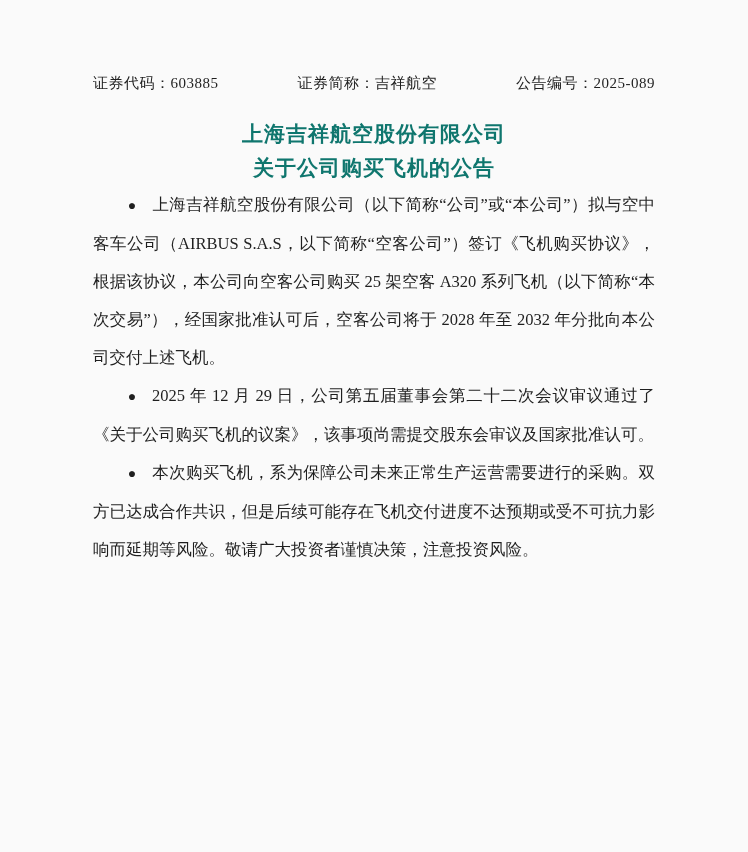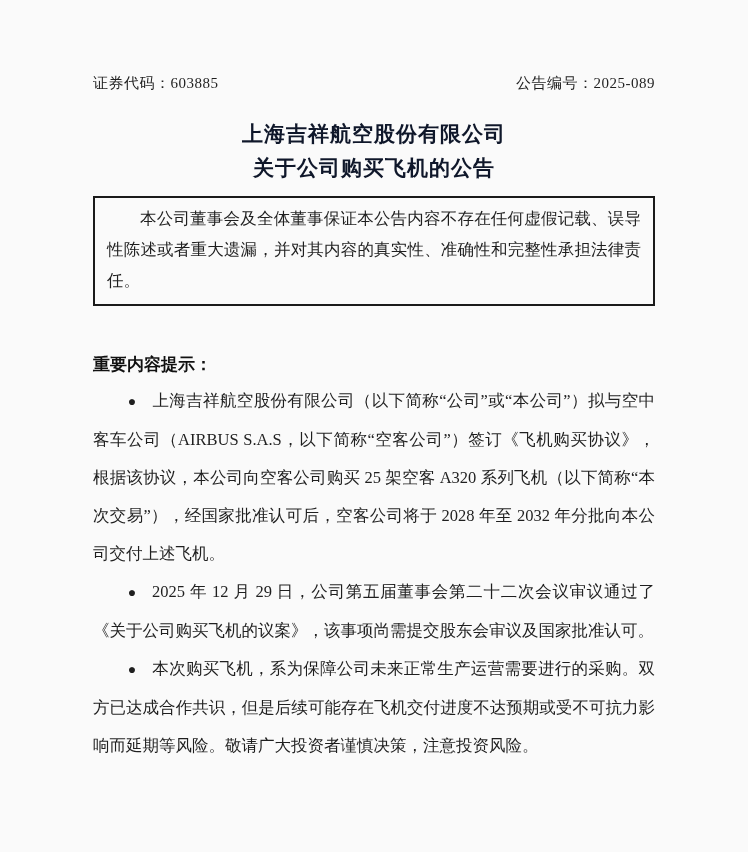--- a/index.html
+++ b/index.html
@@ -28,21 +28,21 @@
     display: flex;
     justify-content: space-between;
     align-items: baseline;
     font-size: 15px;
     letter-spacing: 0.5px;
     white-space: nowrap;
   }
   .title-line {
     font-family: "Liberation Sans", "DejaVu Sans", sans-serif;
     font-weight: 700;
-    color: #0f172a;
+    color: #0f766e;
     text-align: center;
     font-size: 21px;
     line-height: 24px;
     margin: 0;
     letter-spacing: 1px;
   }
   .title-company { margin-top: 29px; }
   .title-subject { margin-top: 10px; }
   .disclaimer-box {
     border: 2px solid #1a1a1a;
@@ -84,32 +84,29 @@
   }
 </style>
 </head>
 <body>
 
 <div class="page">
   <div class="content">
 
     <div class="header-row">
       <span>证券代码：603885</span>
+      <span>证券简称：吉祥航空</span>
       <span>公告编号：2025-089</span>
     </div>
 
     <h1 class="title-line title-company">上海吉祥航空股份有限公司</h1>
 
     <h2 class="title-line title-subject">关于公司购买飞机的公告</h2>
 
-    <div class="disclaimer-box">
-      <p class="disclaimer-text">本公司董事会及全体董事保证本公告内容不存在任何虚假记载、误导性陈述或者重大遗漏，并对其内容的真实性、准确性和完整性承担法律责任。</p>
-    </div>
 
-    <div class="notice-heading">重要内容提示：</div>
 
     <div class="bullets">
 
       <p class="bullet-para"><span class="bullet-glyph">●</span><span>上海吉祥航空股份有限公司（以下简称“公司”或“本公司”）拟与空中客车公司（AIRBUS S.A.S，以下简称“空客公司”）签订《飞机购买协议》，根据该协议，本公司向空客公司购买 25 架空客 A320 系列飞机（以下简称“本次交易”），经国家批准认可后，空客公司将于 2028 年至 2032 年分批向本公司交付上述飞机。</span></p>
 
 
       <p class="bullet-para"><span class="bullet-glyph">●</span><span>2025 年 12 月 29 日，公司第五届董事会第二十二次会议审议通过了《关于公司购买飞机的议案》，该事项尚需提交股东会审议及国家批准认可。</span></p>
 
       <p class="bullet-para"><span class="bullet-glyph">●</span><span>本次购买飞机，系为保障公司未来正常生产运营需要进行的采购。双方已达成合作共识，但是后续可能存在飞机交付进度不达预期或受不可抗力影响而延期等风险。敬请广大投资者谨慎决策，注意投资风险。</span></p>
 

